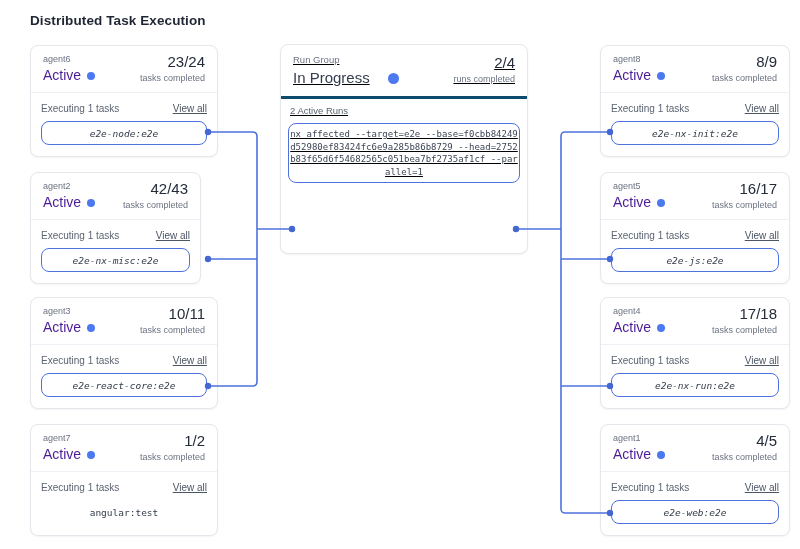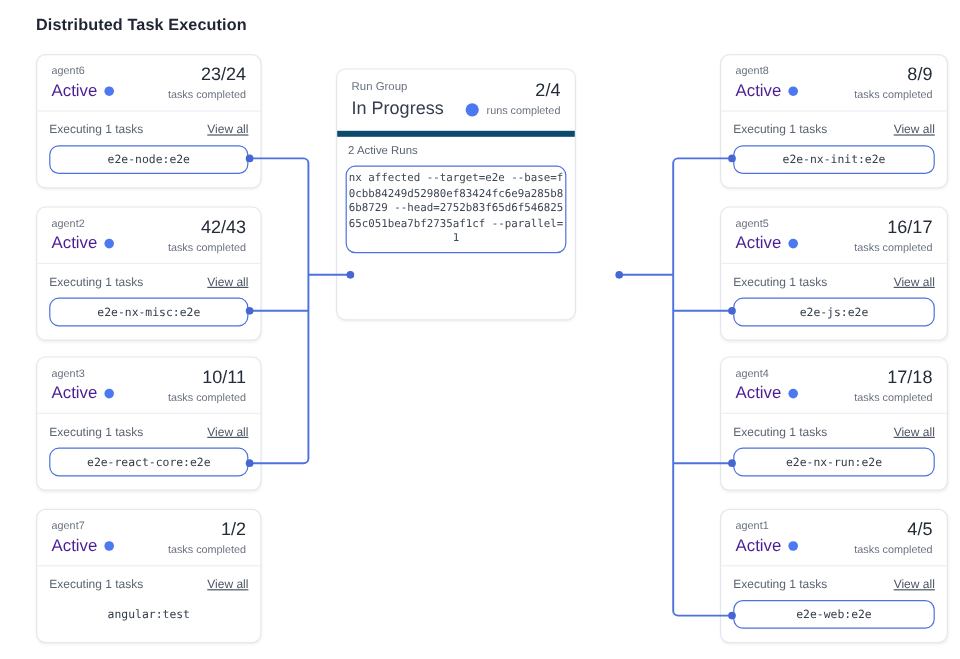--- a/index.html
+++ b/index.html
@@ -12,43 +12,43 @@
   *{box-sizing:border-box;margin:0;padding:0;}
   body{background:#fff;font-family:"Liberation Sans",sans-serif;}
   .canvas{position:relative;width:800px;height:549px;background:#ffffff;overflow:hidden;}
   .page-title{position:absolute;left:30px;top:13px;font-size:13.5px;font-weight:700;color:var(--text-dark);letter-spacing:.1px;}
 
   .card{position:absolute;background:#fff;border:1px solid var(--card-border);border-radius:8px;
         box-shadow:0 1px 2px rgba(16,24,40,.05);}
 
   
   .agent-card{height:112px;}
-  .agent-header{display:flex;justify-content:space-between;align-items:center;padding:8px 12px;height:46px;}
+  .agent-header{display:flex;justify-content:space-between;align-items:flex-end;padding:8px 12px;height:46px;}
   .agent-name{font-size:9px;color:var(--text-muted);line-height:11px;margin-bottom:2px;}
   .agent-status{font-size:14px;color:#4c1d95;line-height:17px;display:flex;align-items:center;gap:6px;}
   .dot{width:8px;height:8px;border-radius:50%;background:var(--status-dot);display:inline-block;}
   .dot-lg{width:11px;height:11px;}
   .hdr-right{text-align:right;}
   .count{font-size:15px;font-weight:500;color:#242c3a;line-height:17px;}
   .count-label{font-size:9px;color:var(--text-muted);line-height:12px;margin-top:2px;}
   .agent-body{border-top:1px solid #eceff3;padding:9px 10px 11px;}
   .body-row{display:flex;justify-content:space-between;align-items:baseline;font-size:10px;line-height:13px;margin-bottom:6px;}
   .executing{color:#5b6472;}
   .view-all{color:#4b5563;text-decoration:underline;cursor:pointer;}
   .task-box{height:24px;display:flex;align-items:center;justify-content:center;
             font-family:"DejaVu Sans Mono",monospace;font-size:9.5px;color:#333c4a;}
-  .task-box.linked{border:1.5px solid var(--accent);border-radius:8px;background:#fff;}
+  .task-box.linked{border:1.5px solid var(--accent);border-radius:8px;background:#fff;font-style:italic;}
   .task-box.plain{border:none;}
 
   
-  .center-card{left:280px;top:57px;width:200px;height:210px;}
+  .center-card{left:280px;top:44px;width:248px;height:210px;text-decoration:underline;}
   .rg-header{display:flex;justify-content:space-between;align-items:flex-start;padding:9px 12px;height:51px;}
   .rg-label{font-size:9.5px;color:var(--text-muted);line-height:12px;margin-bottom:3px;}
   .rg-status{font-size:15px;color:#343d4e;line-height:18px;display:flex;align-items:center;gap:18px;}
-  .rg-body{border-top:5px solid #0c4a6e;padding:6px 9px 9px;}
+  .rg-body{border-top:3px solid #0c4a6e;padding:6px 9px 9px;}
   .active-runs{font-size:9.5px;color:#5b6472;line-height:12px;margin-bottom:6px;}
   .cmd{font-family:"DejaVu Sans Mono",monospace;font-size:9px;line-height:12.5px;color:#3d4654;
        text-align:center;word-break:break-all;padding:4px 0;}
   .cmd-highlight{border:1.5px solid var(--accent);border-radius:8px;margin:6px -2px 0;}
 
   
   .connectors{position:absolute;left:0;top:0;width:800px;height:549px;pointer-events:none;z-index:5;}
 </style>
 </head>
 <body>
@@ -73,21 +73,21 @@
     </div>
     <div class="agent-body">
       <div class="body-row">
         <span class="executing">Executing 1 tasks</span>
         <a class="view-all">View all</a>
       </div>
       <div class="task-box linked">e2e-node:e2e</div>
     </div>
   </div>
 
-  <div class="card agent-card" style="left:30px;top:172px;width:188px;">
+  <div class="card agent-card" style="left:30px;top:172px;width:171px;">
     <div class="agent-header">
       <div>
         <div class="agent-name">agent2</div>
         <div class="agent-status">
             <span>Active</span>
             <span class="dot"></span>
           </div>
       </div>
       <div class="hdr-right">
         <div class="count">42/43</div>

